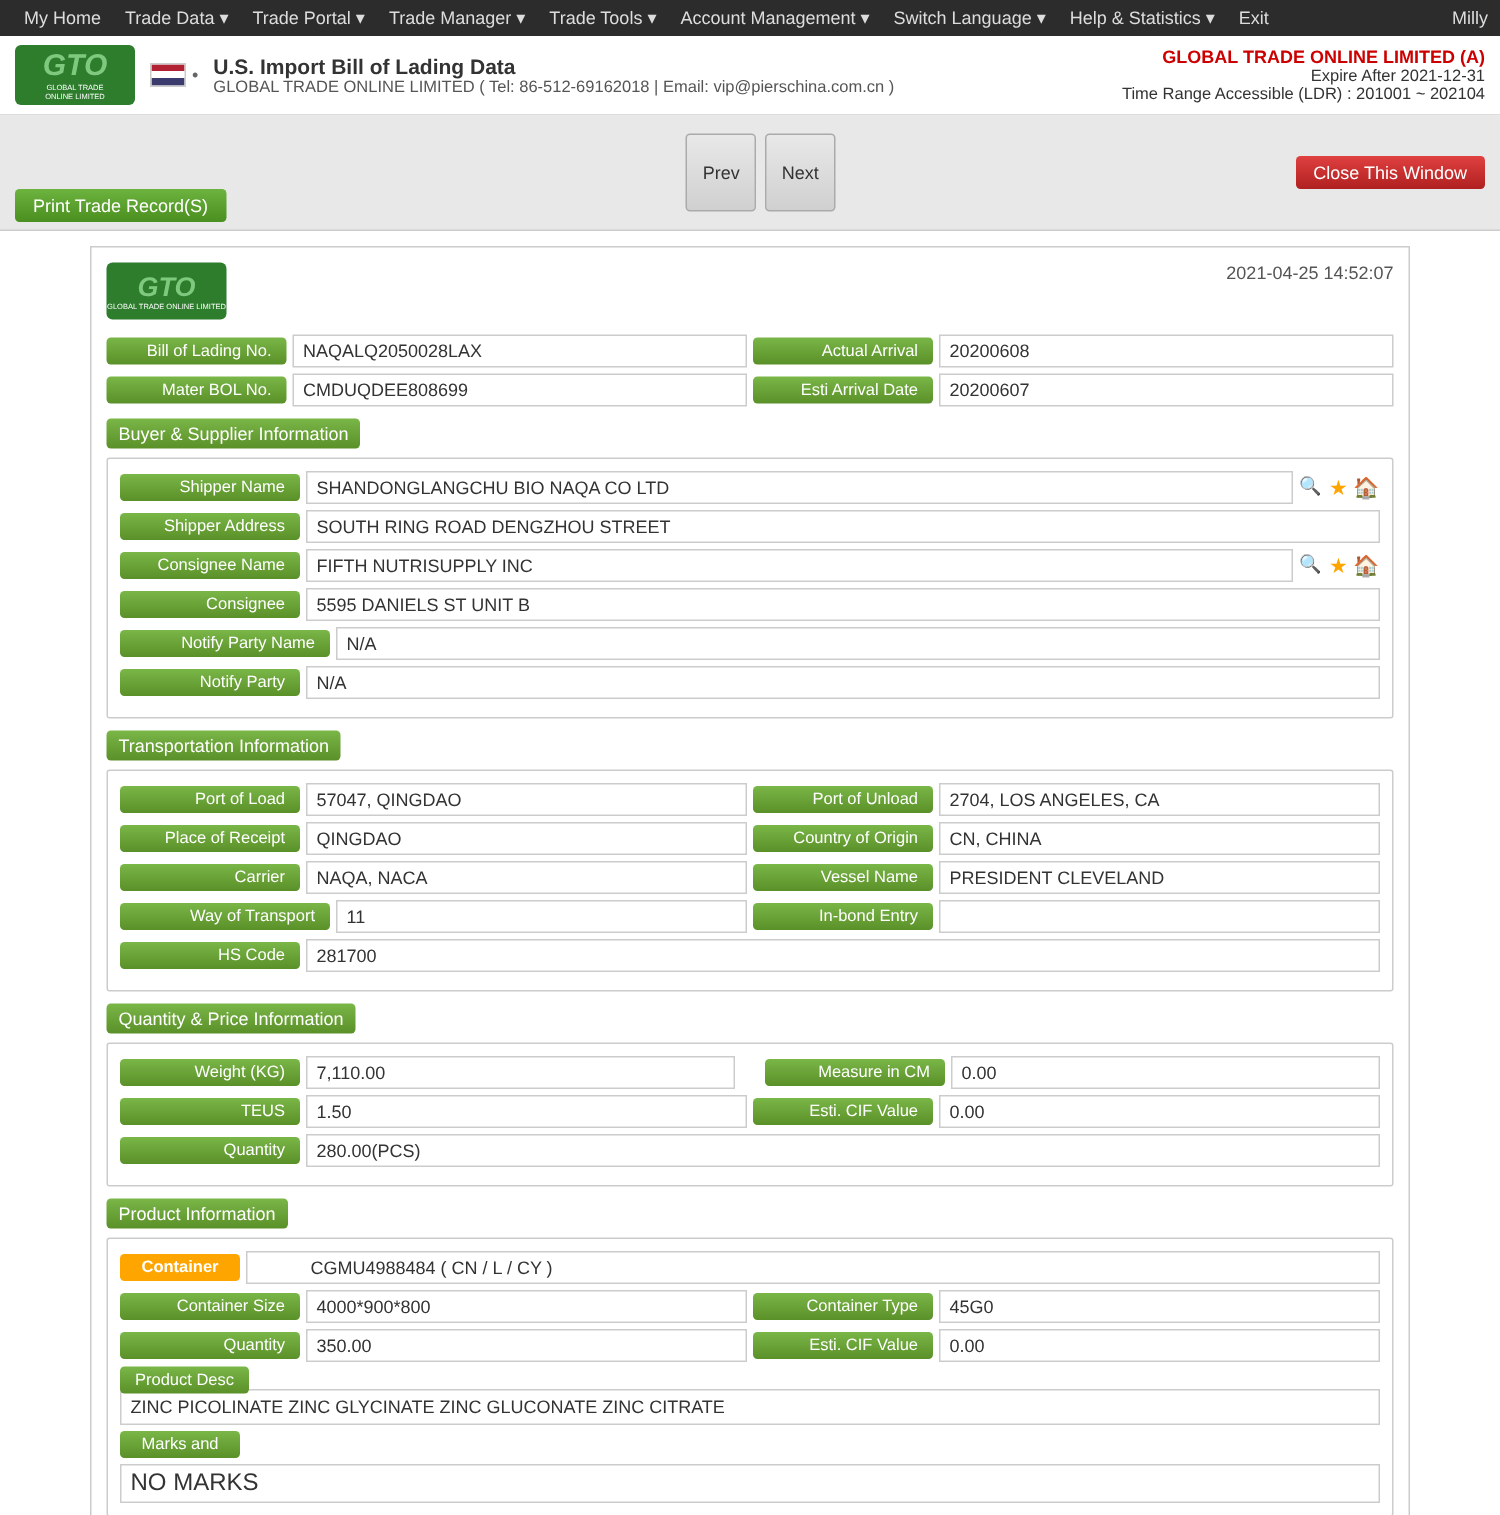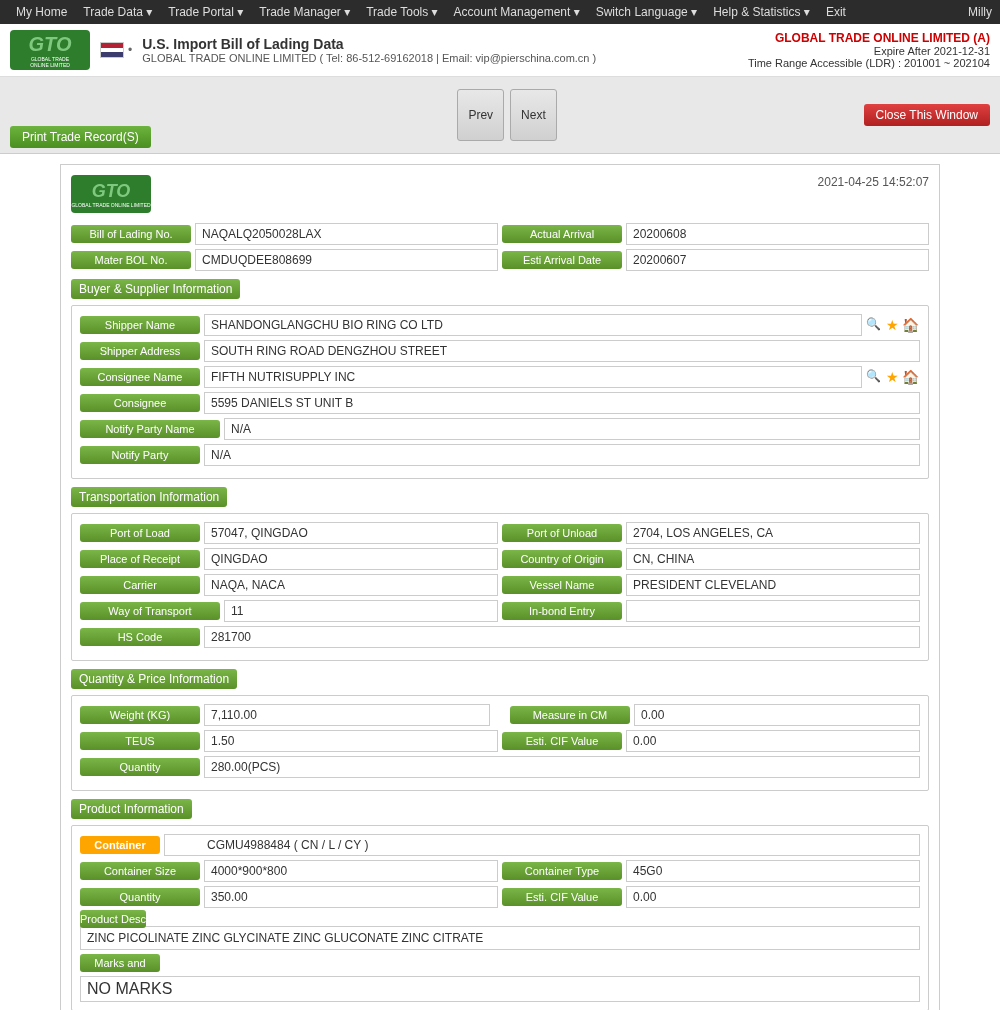--- a/index.html
+++ b/index.html
@@ -40,21 +40,21 @@
     
     .record-card { border: 1px solid #ccc; padding: 10px; margin: 0 50px; background: #fff; }
     .record-header { display: flex; justify-content: space-between; align-items: flex-start; margin-bottom: 10px; }
     .record-logo-box { background: #2d7d2d; border-radius: 4px; display: flex; flex-direction: column; align-items: center; justify-content: center; width: 80px; height: 38px; }
     .record-logo-gto { color: #7fc97f; font-size: 18px; font-weight: bold; font-style: italic; }
     .record-logo-sub { color: #fff; font-size: 5px; text-align: center; }
     .record-timestamp { color: #555; font-size: 12px; }
 
     
     .field-row { display: flex; align-items: center; margin-bottom: 4px; gap: 4px; }
-    .field-label { background: linear-gradient(to bottom, #7ab648, #5a9028); color: #fff; padding: 3px 0; border-radius: 3px; font-size: 11px; white-space: nowrap; min-width: 120px; text-align: center; }
+    .field-label { background: linear-gradient(to bottom, #7ab648, #5a9028); color: #fff; padding: 3px 10px; border-radius: 3px; font-size: 11px; white-space: nowrap; min-width: 120px; text-align: right; }
     .field-label-wide { min-width: 140px; }
     .field-value { border: 1px solid #ccc; padding: 3px 6px; flex: 1; font-size: 12px; color: #333; background: #fff; min-height: 22px; }
 
     
     .section-header { margin: 8px 0 6px 0; }
     .section-title { background: linear-gradient(to bottom, #7ab648, #5a9028); color: #fff; padding: 3px 8px; border-radius: 3px; font-size: 12px; display: inline-block; }
 
     
     .global-row { display: flex; align-items: center; margin-bottom: 4px; gap: 4px; }
     .global-label { background: linear-gradient(to bottom, #7ab648, #5a9028); color: #fff; padding: 3px 8px; border-radius: 3px; font-size: 11px; min-width: 100px; text-align: center; }
@@ -162,21 +162,21 @@
       </div>
     </div>
 
     <div class="section-header">
       <span class="section-title">Buyer &amp; Supplier Information</span>
     </div>
     <div class="section-box">
 
       <div class="field-row">
         <span class="field-label">Shipper Name</span>
-        <span class="field-value" style="flex:1;">SHANDONGLANGCHU BIO RING CO LTD</span>
+        <span class="field-value" style="flex:1;">SHANDONGLANGCHU BIO NAQA CO LTD</span>
         <span class="icon-search">🔍</span>
         <span class="icon-star">★</span>
         <span class="icon-home">🏠</span>
       </div>
 
       <div class="field-row">
         <span class="field-label">Shipper Address</span>
         <span class="field-value" style="flex:1;">SOUTH RING ROAD DENGZHOU STREET</span>
       </div>
 

